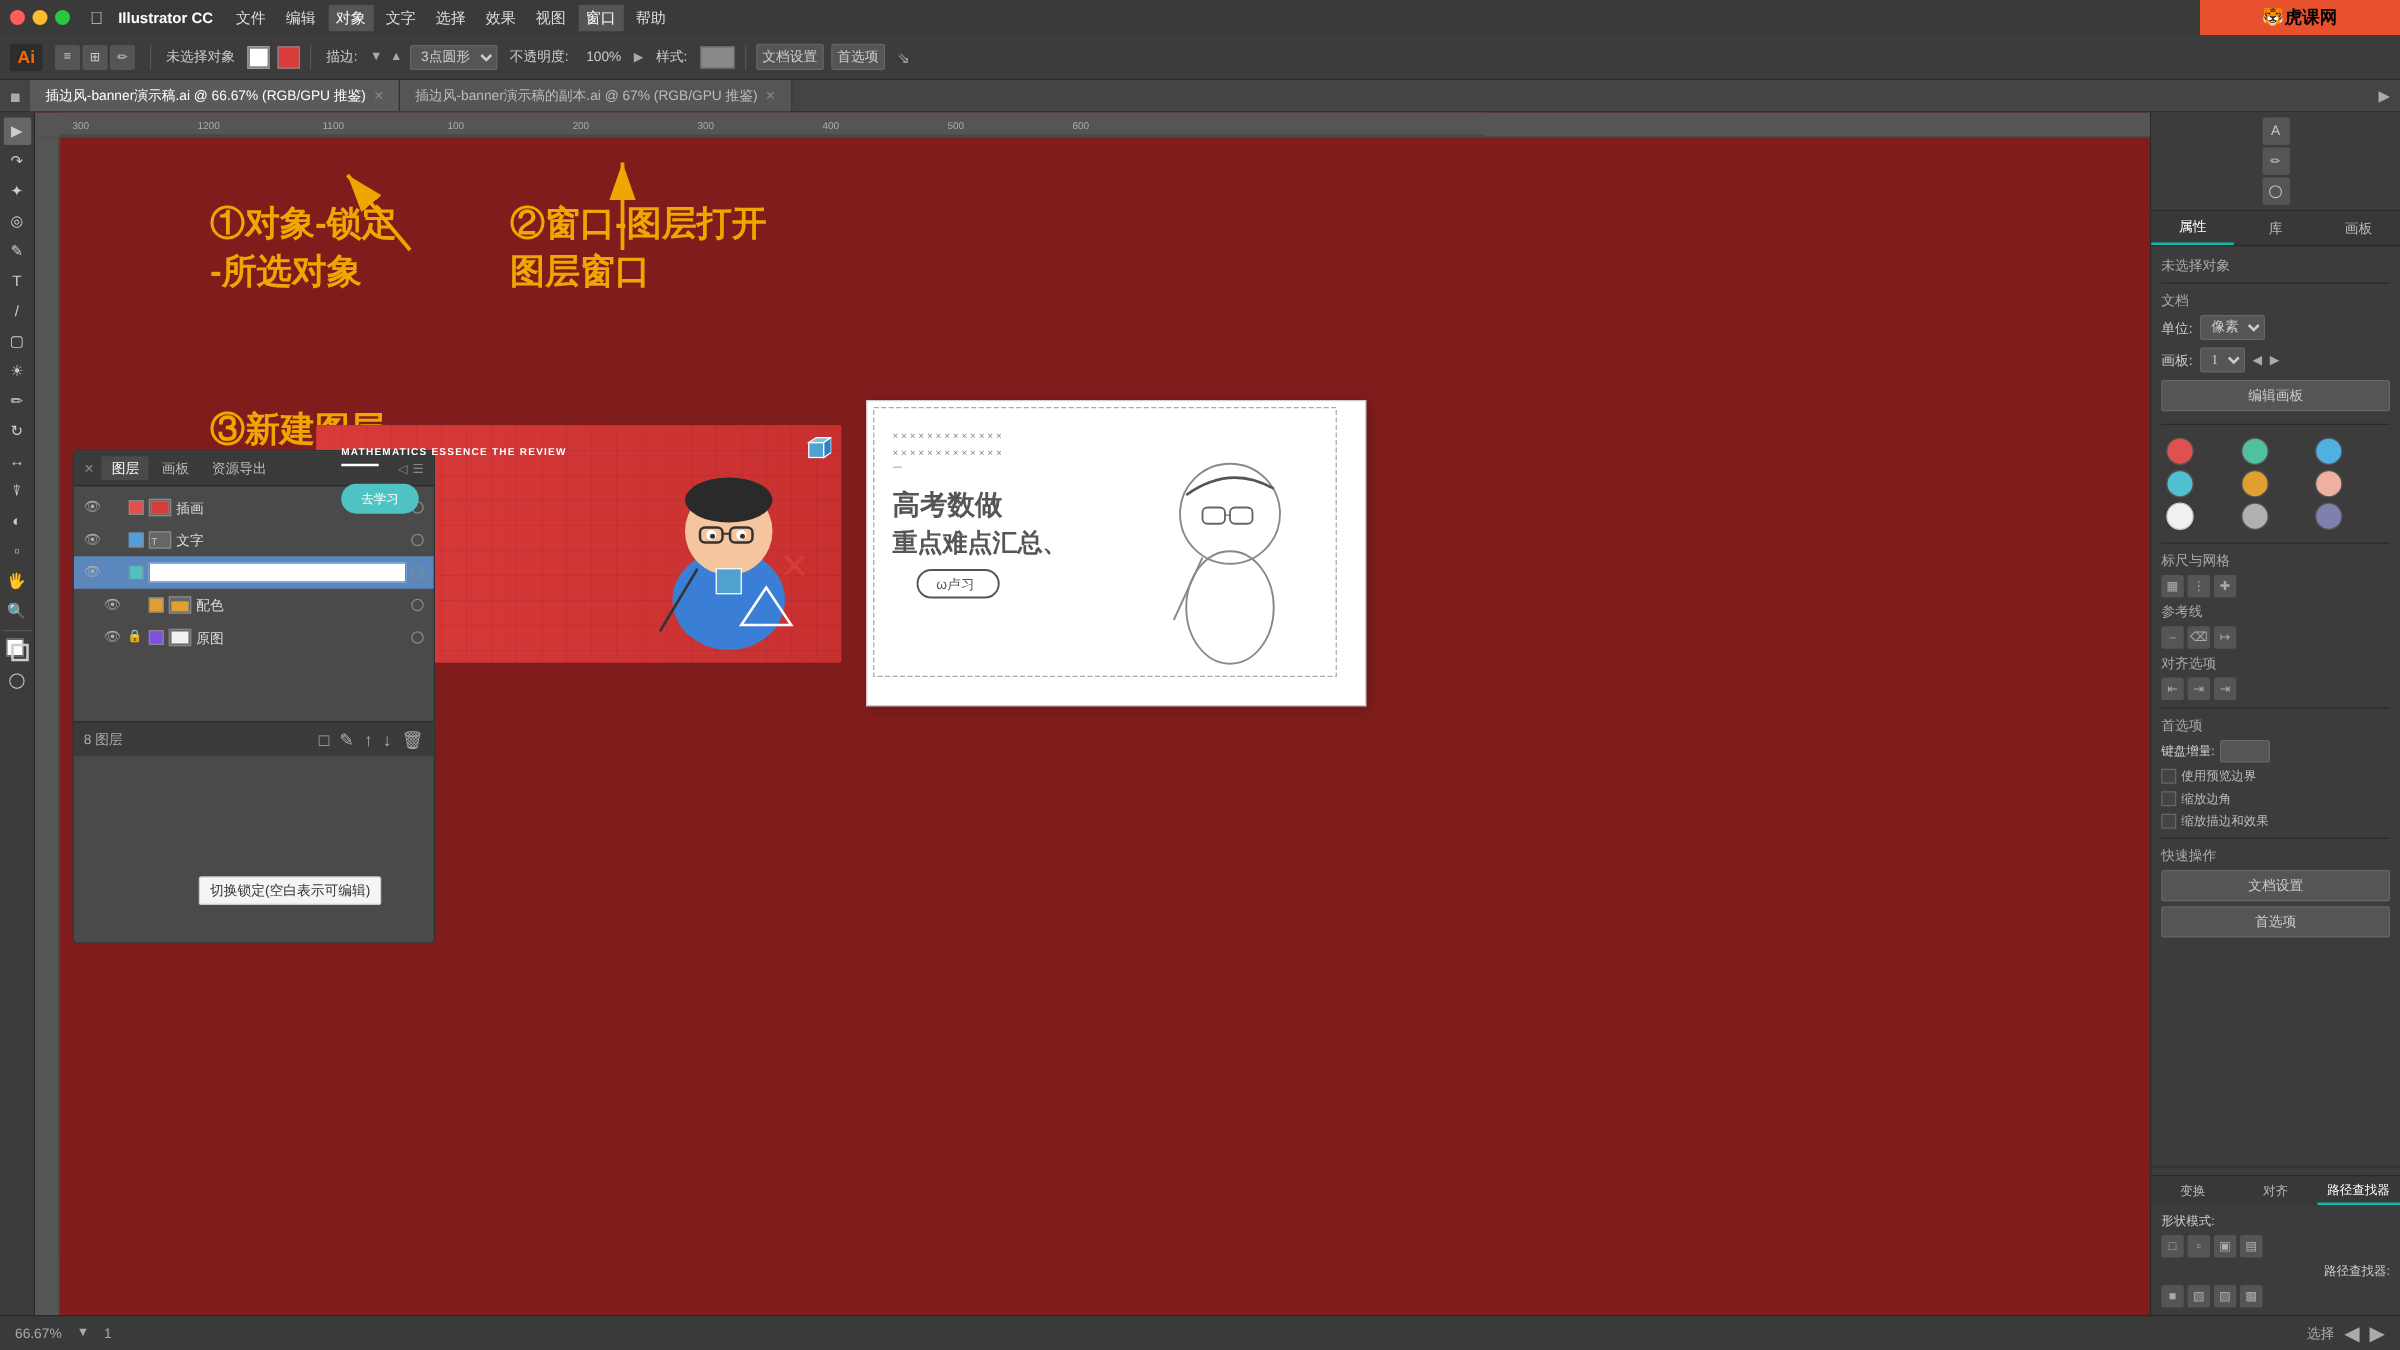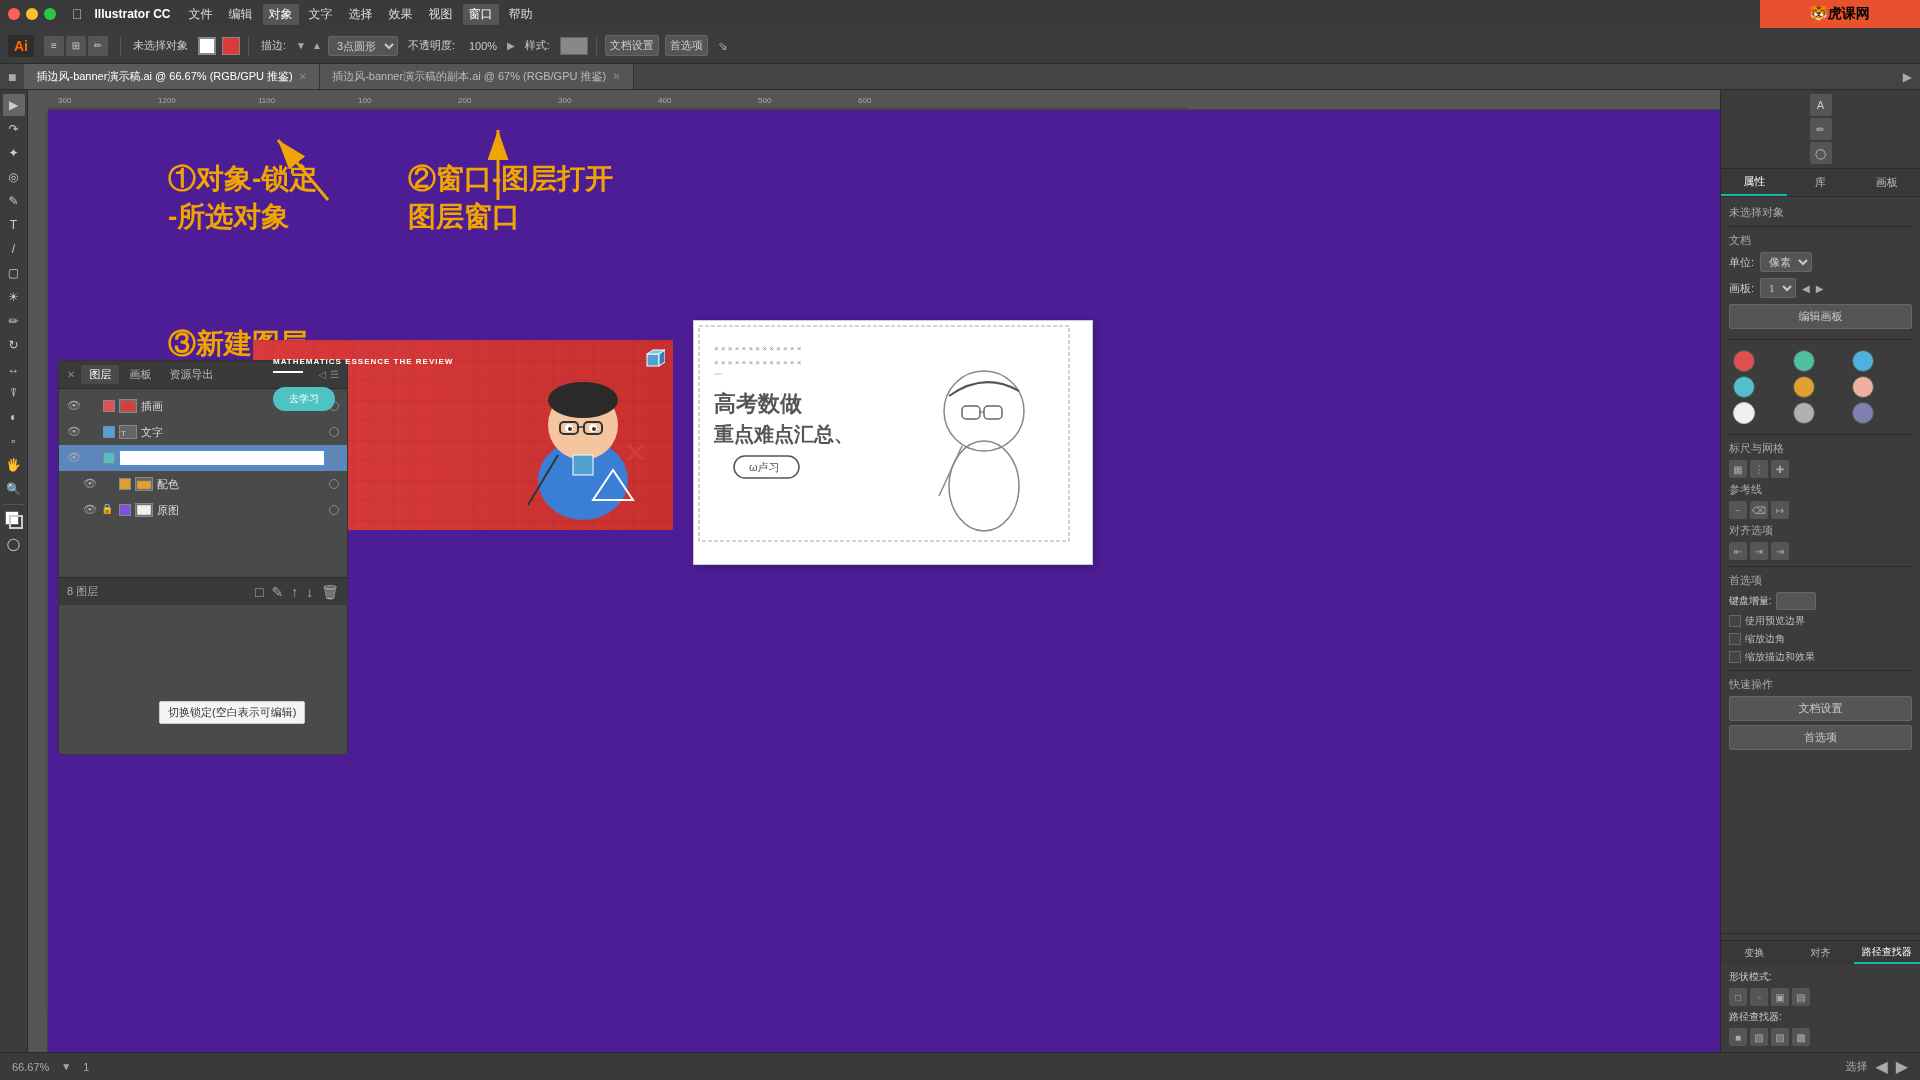--- a/index.html
+++ b/index.html
@@ -68,21 +68,21 @@
     }
     .tool-btn {
       width: 22px; height: 22px;
       display: flex; align-items: center; justify-content: center;
       color: #ccc; font-size: 12px; cursor: pointer; border-radius: 2px;
     }
     .tool-btn.active { background: #666; }
 
     
     .canvas-area {
-      flex: 1; background: #4c1d95;
+      flex: 1; background: #7f1d1d;
       position: relative; overflow: hidden;
     }
 
     
     .ruler-h {
       position: absolute; top: 0; left: 20px; right: 0; height: 20px;
       background: #555; border-bottom: 1px solid #444;
       display: flex; align-items: flex-end;
     }
     .ruler-v {
@@ -671,21 +671,21 @@
     </div>
 
     <div style="padding:6px 8px;background:#3c3c3c;">
       <div class="rp-label" style="font-size:10px;margin-bottom:4px;">形状模式:</div>
       <div class="rp-icon-row" style="gap:3px;margin-bottom:4px;">
         <div class="rp-icon">□</div>
         <div class="rp-icon">▫</div>
         <div class="rp-icon">▣</div>
         <div class="rp-icon">▤</div>
       </div>
-      <div class="rp-label" style="font-size:10px;margin-bottom:4px;">路径查找器:</div>
+      <div class="rp-label" style="font-size:10px;margin-bottom:4px;text-align:right;">路径查找器:</div>
       <div class="rp-icon-row" style="gap:3px;">
         <div class="rp-icon">■</div>
         <div class="rp-icon">▧</div>
         <div class="rp-icon">▨</div>
         <div class="rp-icon">▩</div>
       </div>
     </div>
   </div>
 
 </div>

